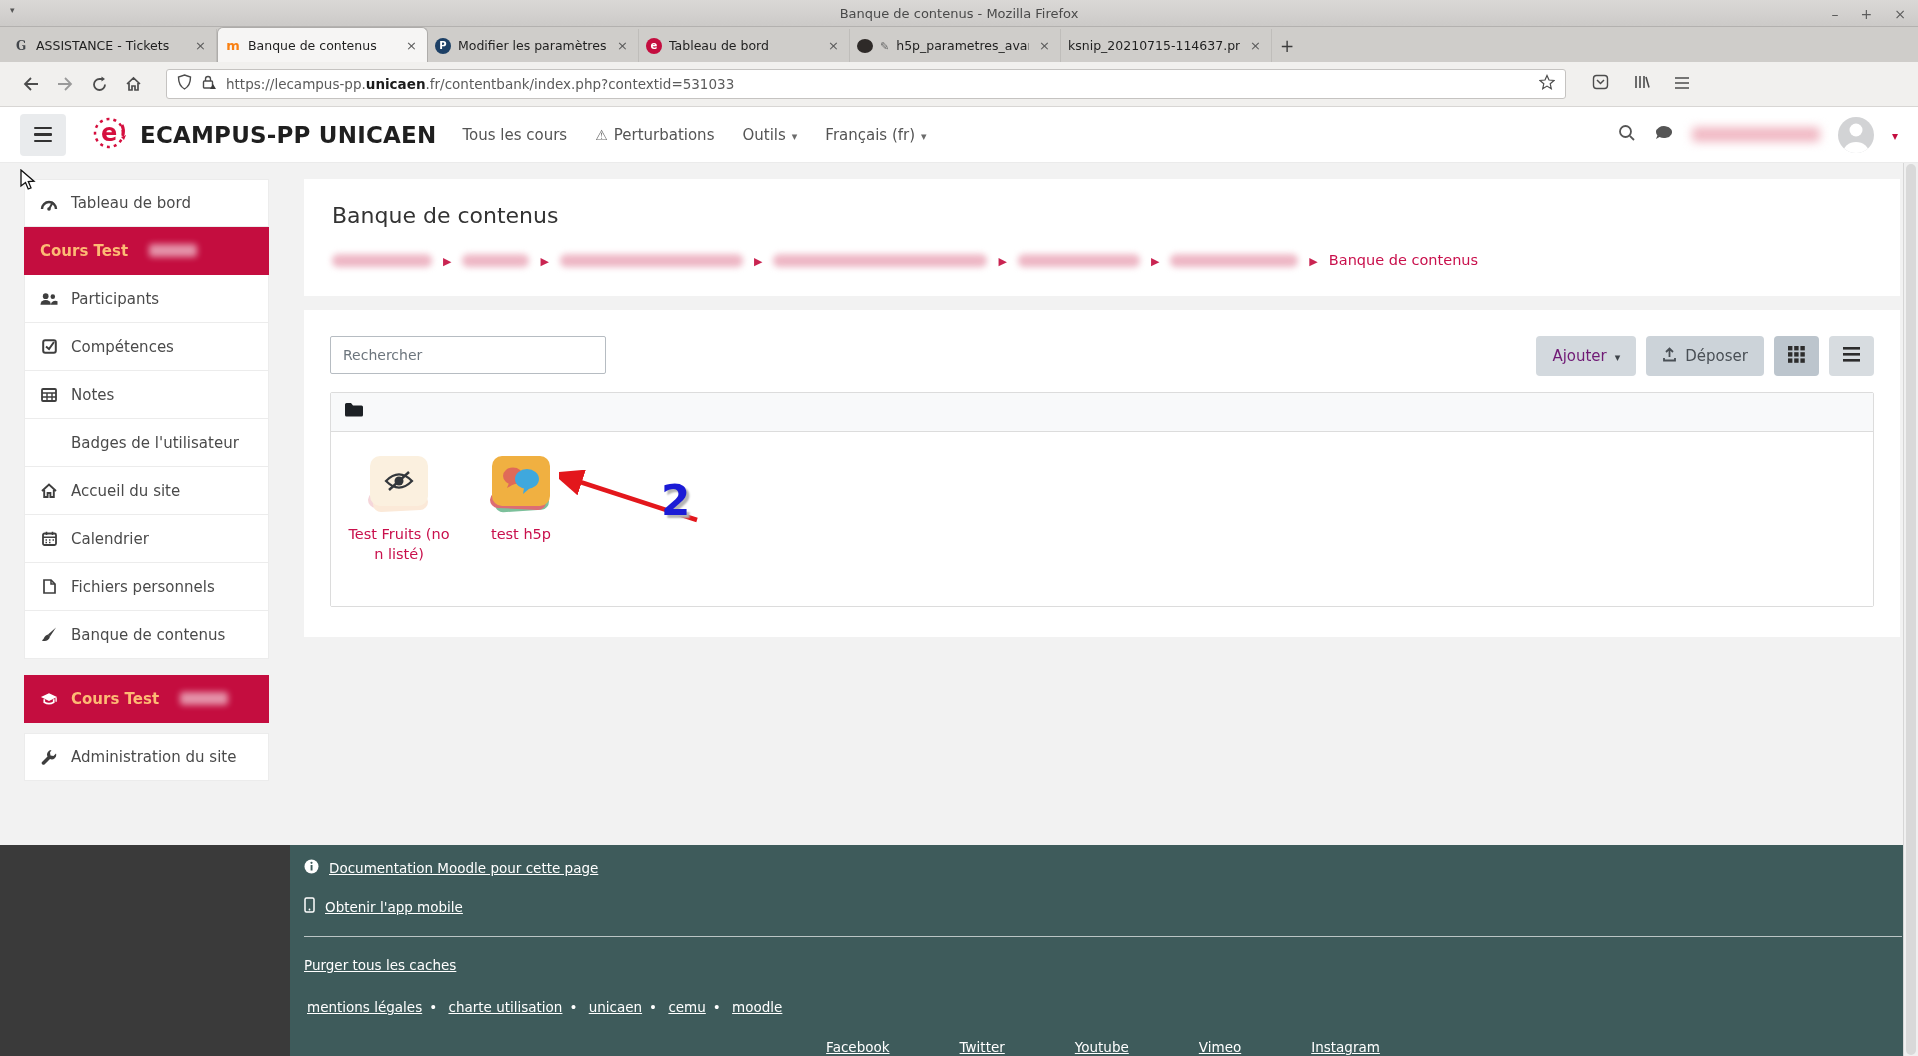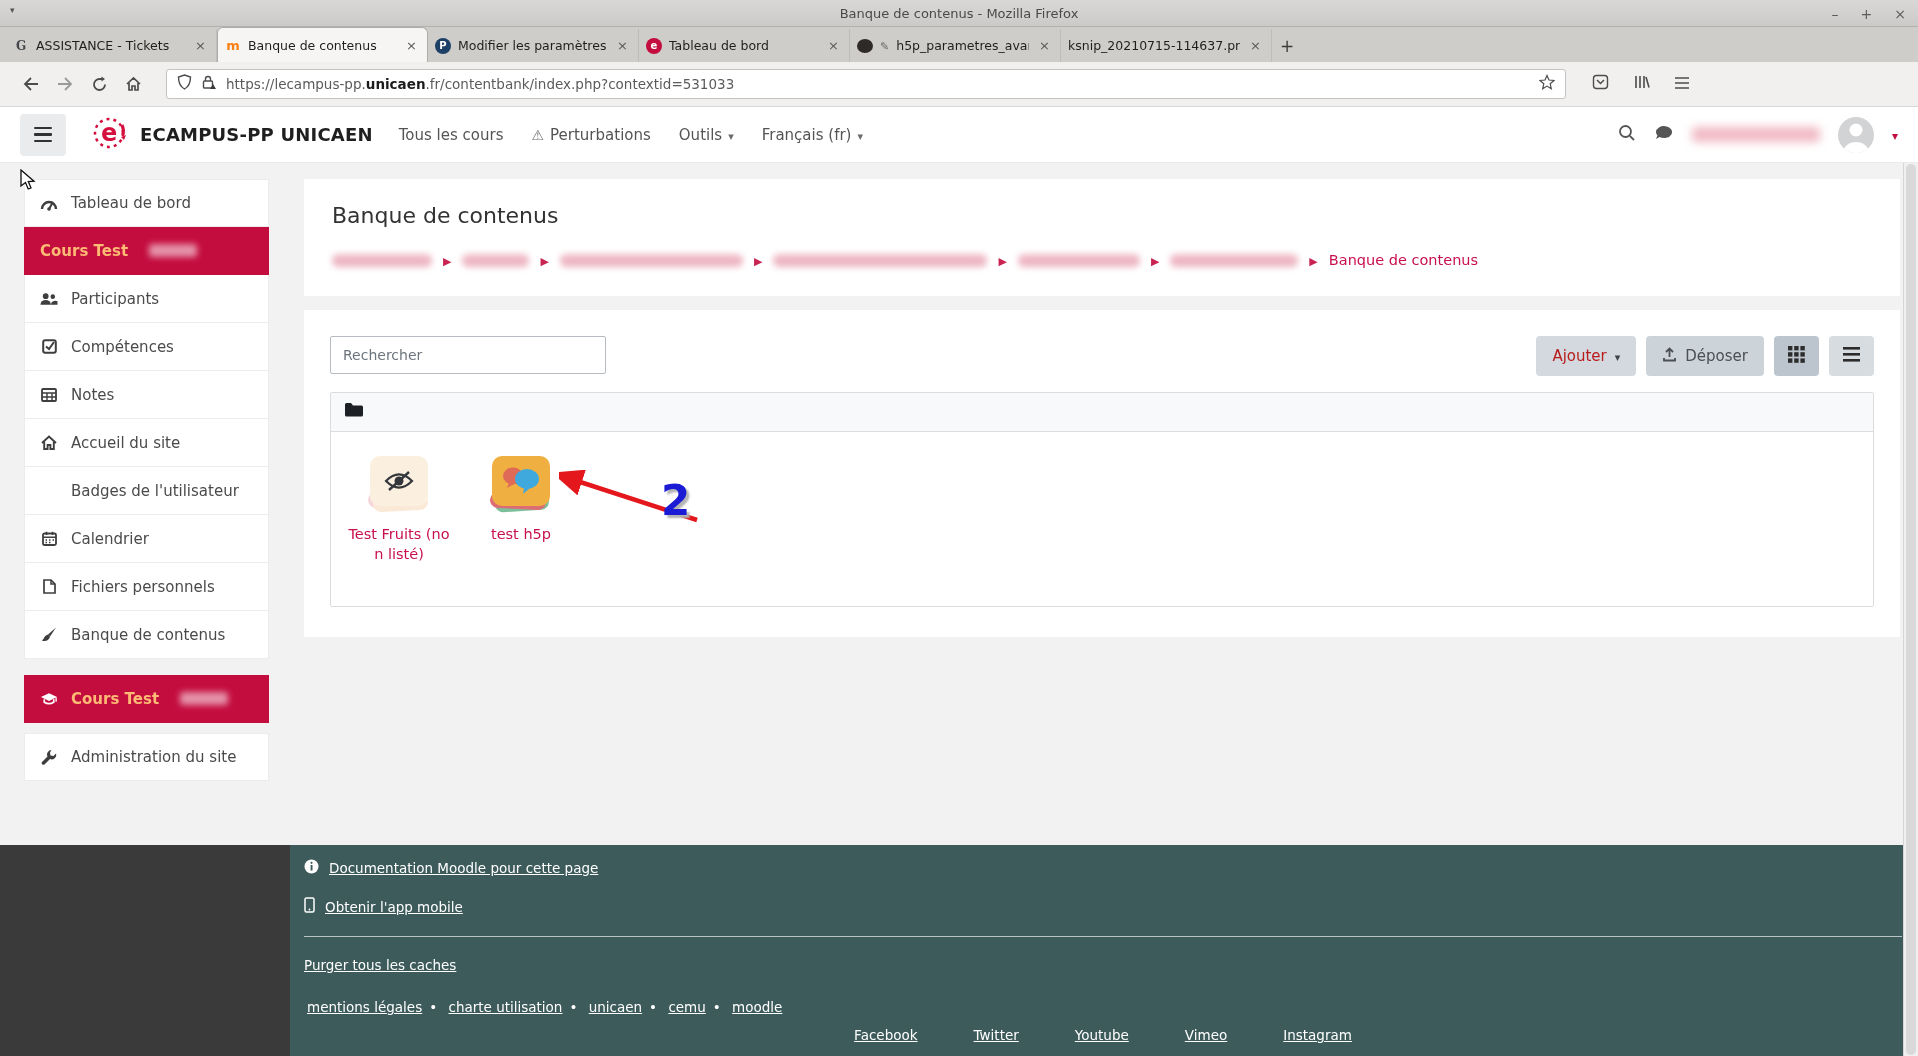--- a/index.html
+++ b/index.html
@@ -45,21 +45,21 @@
   .url-text b { color:#1c1c1c; font-weight:600; }
   .tool-right { display:flex; align-items:center; gap:24px; margin-left:26px; color:#4c4c4c; }
 
   
   .navbar { height:56px; background:#fff; border-bottom:1px solid #ebebeb; display:flex;
     align-items:center; padding:0 20px; position:relative; z-index:3; }
   .burger { width:46px; height:42px; background:#e9ebed; border-radius:4px; display:flex;
     flex-direction:column; justify-content:center; align-items:center; gap:4px; }
   .burger i { display:block; width:18px; height:2.5px; background:#323232; border-radius:1px; }
   .logo { margin-left:22px; }
-  .brand { margin-left:10px; font-size:18px; font-weight:bold; color:#1f1f1f; letter-spacing:.2px; }
+  .brand { margin-left:10px; font-size:23px; font-weight:bold; color:#1f1f1f; letter-spacing:.2px; }
   .navlinks { display:flex; align-items:center; gap:28px; margin-left:26px; font-size:15px; color:#545454; }
   .navlink { display:flex; align-items:center; gap:6px; }
   .warn-ic::before { content:"\26A0"; font-size:14px; color:#6b6b6b; }
   .caret-ic::before { content:"\25BE"; font-size:11px; color:#6b6b6b; }
   .nav-right { margin-left:auto; display:flex; align-items:center; gap:18px; }
   .blur-name { width:128px; height:15px; border-radius:4px; background:#f1b9c4; filter:blur(5px); }
   .avatar { width:36px; height:36px; border-radius:50%; background:#d2d3d5; overflow:hidden;
     display:flex; align-items:flex-end; justify-content:center; }
   .user-caret::before { content:"\25BE"; color:#c40d3f; font-size:12px; }
 
@@ -92,21 +92,21 @@
   .sep::before { content:"\25B6"; color:#c40d3f; font-size:11px; opacity:.9; }
   .crumb-link { color:#c9104c; text-decoration:none; }
 
   .card2 { margin-top:14px; padding:26px 26px 30px; }
   .cb-row { display:flex; align-items:flex-start; }
   .search-box { width:276px; height:38px; border:1px solid #b6bcc2; border-radius:2px;
     font-size:14px; color:#495057; padding:0 12px; outline:none; background:#fff;
     font-family:inherit; }
   .search-box::placeholder { color:#6c757d; }
   .btn-group { margin-left:auto; display:flex; align-items:center; gap:10px; }
-  .btn { height:40px; border:none; border-radius:4px; font-size:15px; color:#b91c1c;
+  .btn { height:40px; border:none; border-radius:4px; font-size:15px; color:#701a75;
     display:flex; align-items:center; gap:8px; padding:0 16px; font-family:inherit; }
   .btn-add { background:#d3d9de; }
   .btn-add .caret-ic::before { color:#3e444a; }
   .btn-upload { background:#ccd3d9; color:#494f55; }
   .btn-view { width:45px; justify-content:center; padding:0; }
   .btn-grid { background:#bcc5cd; }
   .btn-list { background:#d7dce0; }
 
   .listing { margin-top:16px; border:1px solid #dcdcdc; border-radius:2px; }
   .lhead { background:#f8f9fa; border-bottom:1px solid #dcdcdc; padding:9px 13px; }
@@ -130,21 +130,21 @@
 
   
   .footer { height:211px; background:#3e5b5b; color:#fff; font-size:13.5px; padding:14px 16px 0 14px; }
   .f-link-row { display:flex; align-items:center; gap:10px; margin-bottom:20px; }
   .f-link-row a, .footer a { color:#fff; }
   .f-divider { border-bottom:1px solid rgba(255,255,255,.65); margin:2px 0 20px; }
   .f-purge { display:inline-block; }
   .f-center { text-align:left; margin-top:26px; }
   .f-center a { margin:0 3px; }
   .f-center .dot::before { content:"\2022"; margin:0 4px; }
-  .f-social { display:flex; justify-content:center; gap:56px; margin-top:12px; }
+  .f-social { display:flex; justify-content:center; gap:70px; margin-top:24px; }
 
   
   .scrollbar { position:absolute; right:0; top:163px; bottom:0; width:15px;
     background:#f0f0f0; border-left:1px solid #d6d6d6; z-index:6; }
   .scroll-thumb { position:absolute; top:1px; bottom:1px; left:2px; right:2px;
     background:#d9d9d9; border-radius:6px; }
 </style>
 </head>
 <body>
 
@@ -357,30 +357,30 @@
       <div class="d-item">
         <span class="ic">
             <svg width="16" height="14" viewBox="0 0 16 14">
               <rect x="1" y="1" width="14" height="12" rx="1" fill="none" stroke="#3e3e3e" stroke-width="1.8"></rect>
               <path d="M1 5 H15 M6 5 V13 M11 5 V13 M1 9 H15" stroke="#3e3e3e" stroke-width="1.4"></path>
             </svg>
           </span>
         <span>Notes</span>
       </div>
       <div class="d-item">
+        <span class="ic"></span>
+        <span>Badges de l'utilisateur</span>
+      </div>
+      <div class="d-item">
         <span class="ic">
             <svg width="16" height="15" viewBox="0 0 16 15">
               <path d="M1 8 L8 1.5 L15 8 M3.2 7 V14 H6.6 V10 H9.4 V14 H12.8 V7" stroke="#3e3e3e" stroke-width="1.9" fill="none"></path>
             </svg>
           </span>
         <span>Accueil du site</span>
-      </div>
-      <div class="d-item">
-        <span class="ic"></span>
-        <span>Badges de l'utilisateur</span>
       </div>
       <div class="d-item">
         <span class="ic">
             <svg width="15" height="15" viewBox="0 0 15 15">
               <rect x="1" y="2.5" width="13" height="11.5" rx="1.5" fill="none" stroke="#3e3e3e" stroke-width="1.8"></rect>
               <path d="M4.5 0.8 V4 M10.5 0.8 V4 M1 6.3 H14" stroke="#3e3e3e" stroke-width="1.6"></path>
               <path d="M3.5 9 H5 M7 9 H8.5 M10.5 9 H12 M3.5 11.5 H5 M7 11.5 H8.5" stroke="#3e3e3e" stroke-width="1.4"></path>
             </svg>
           </span>
         <span>Calendrier</span>

